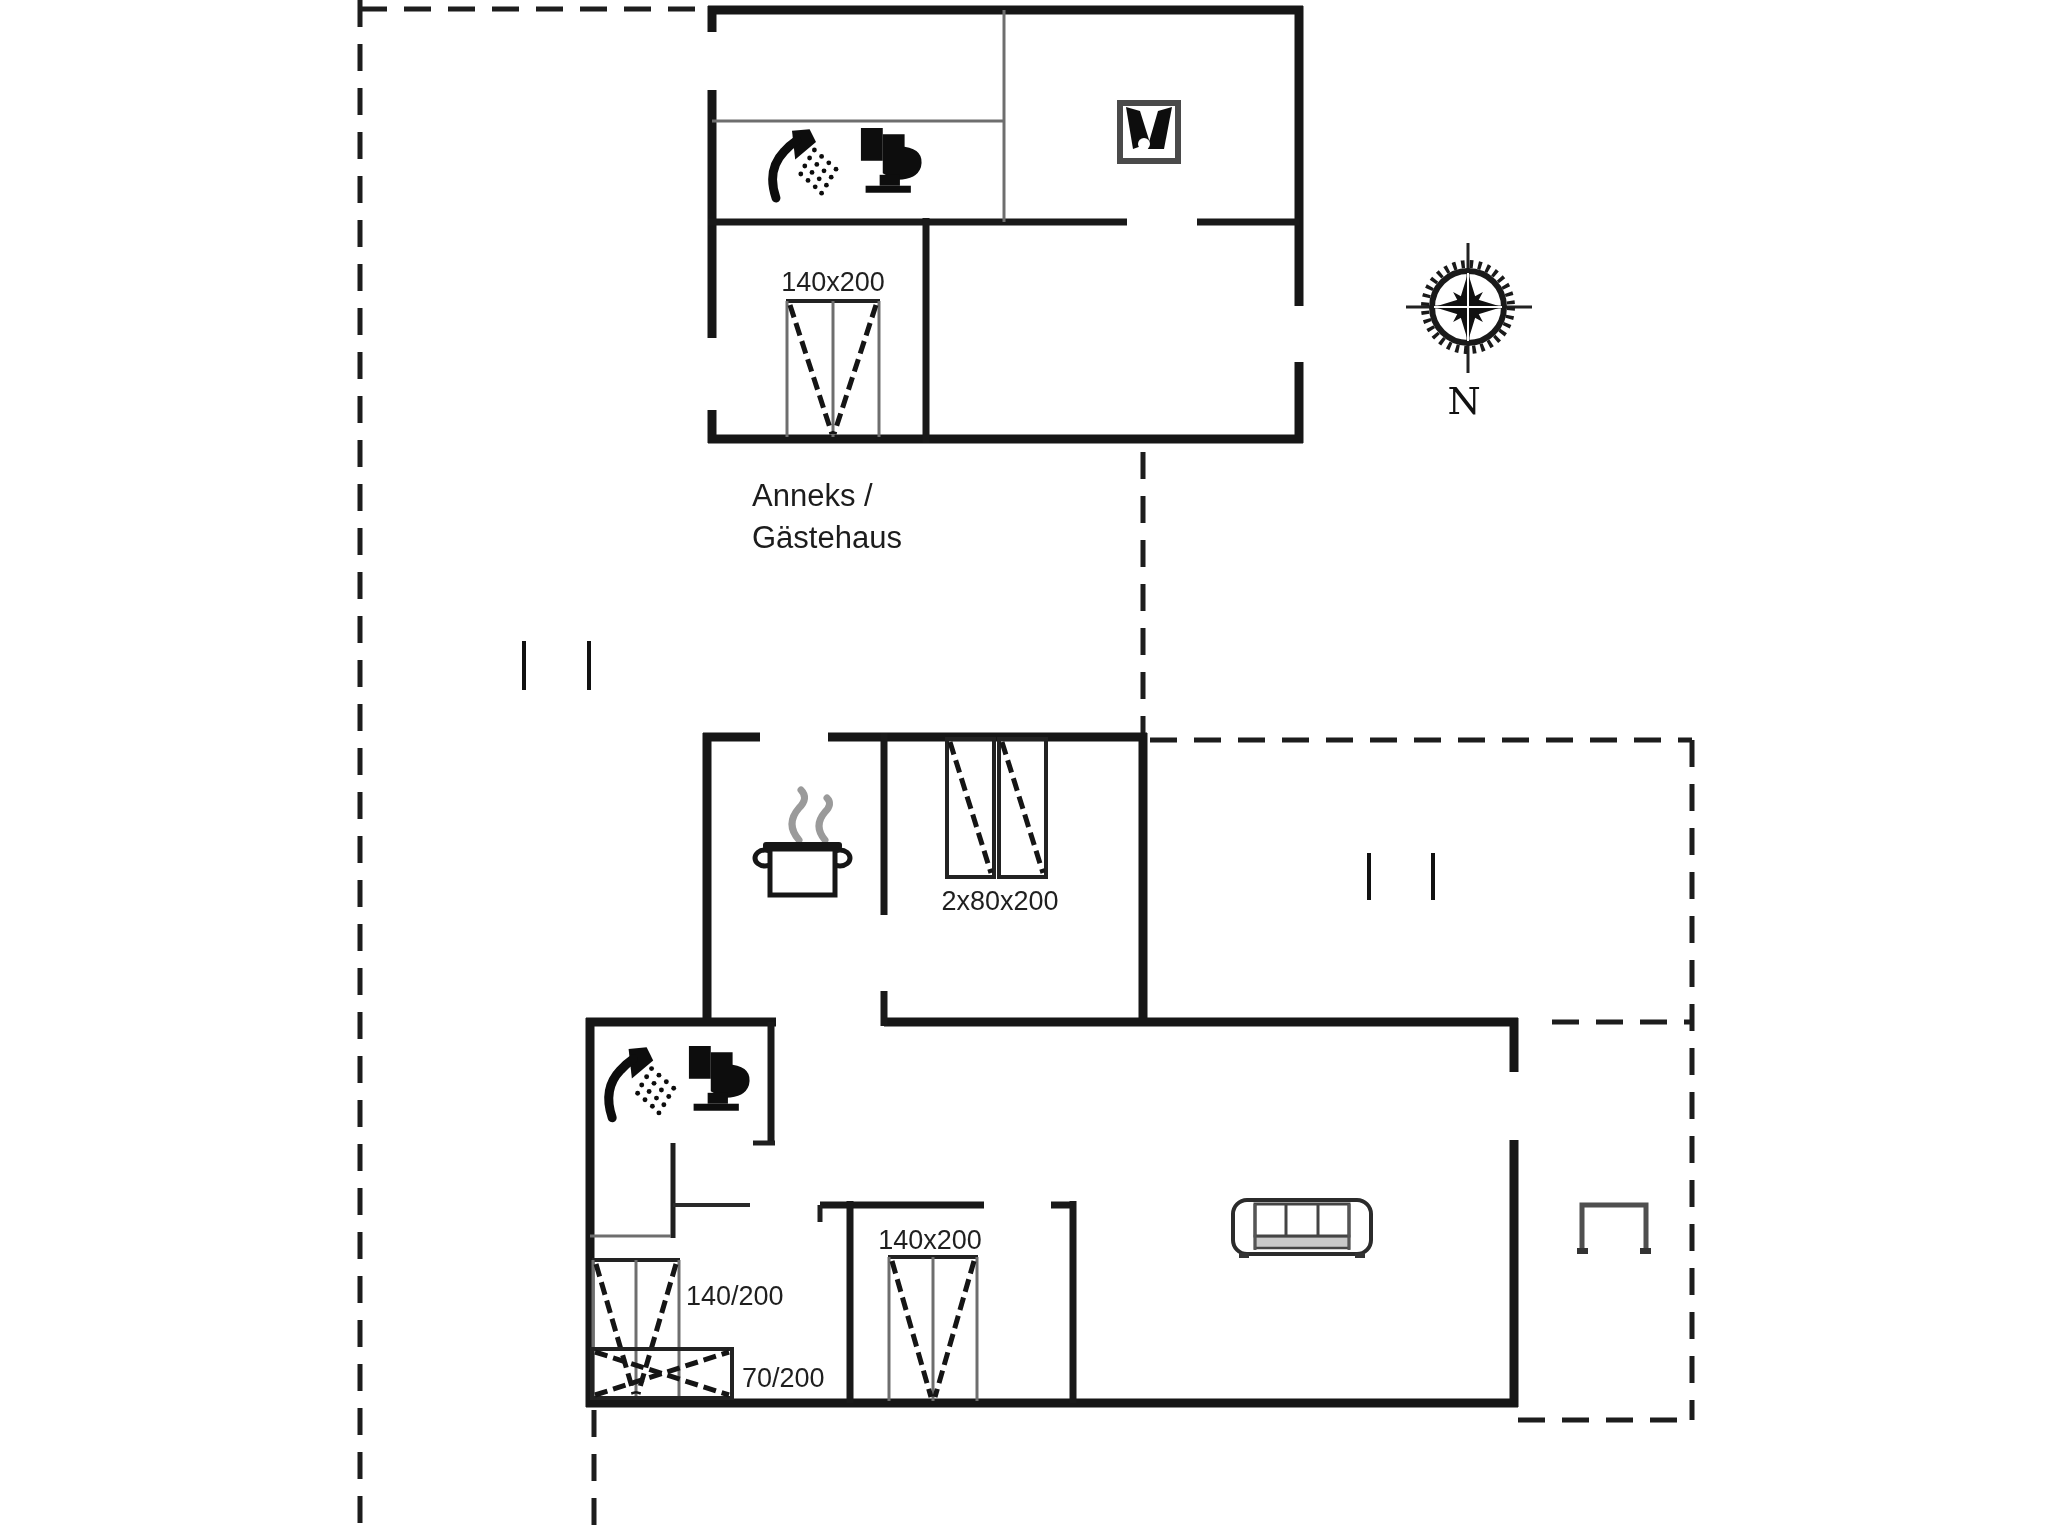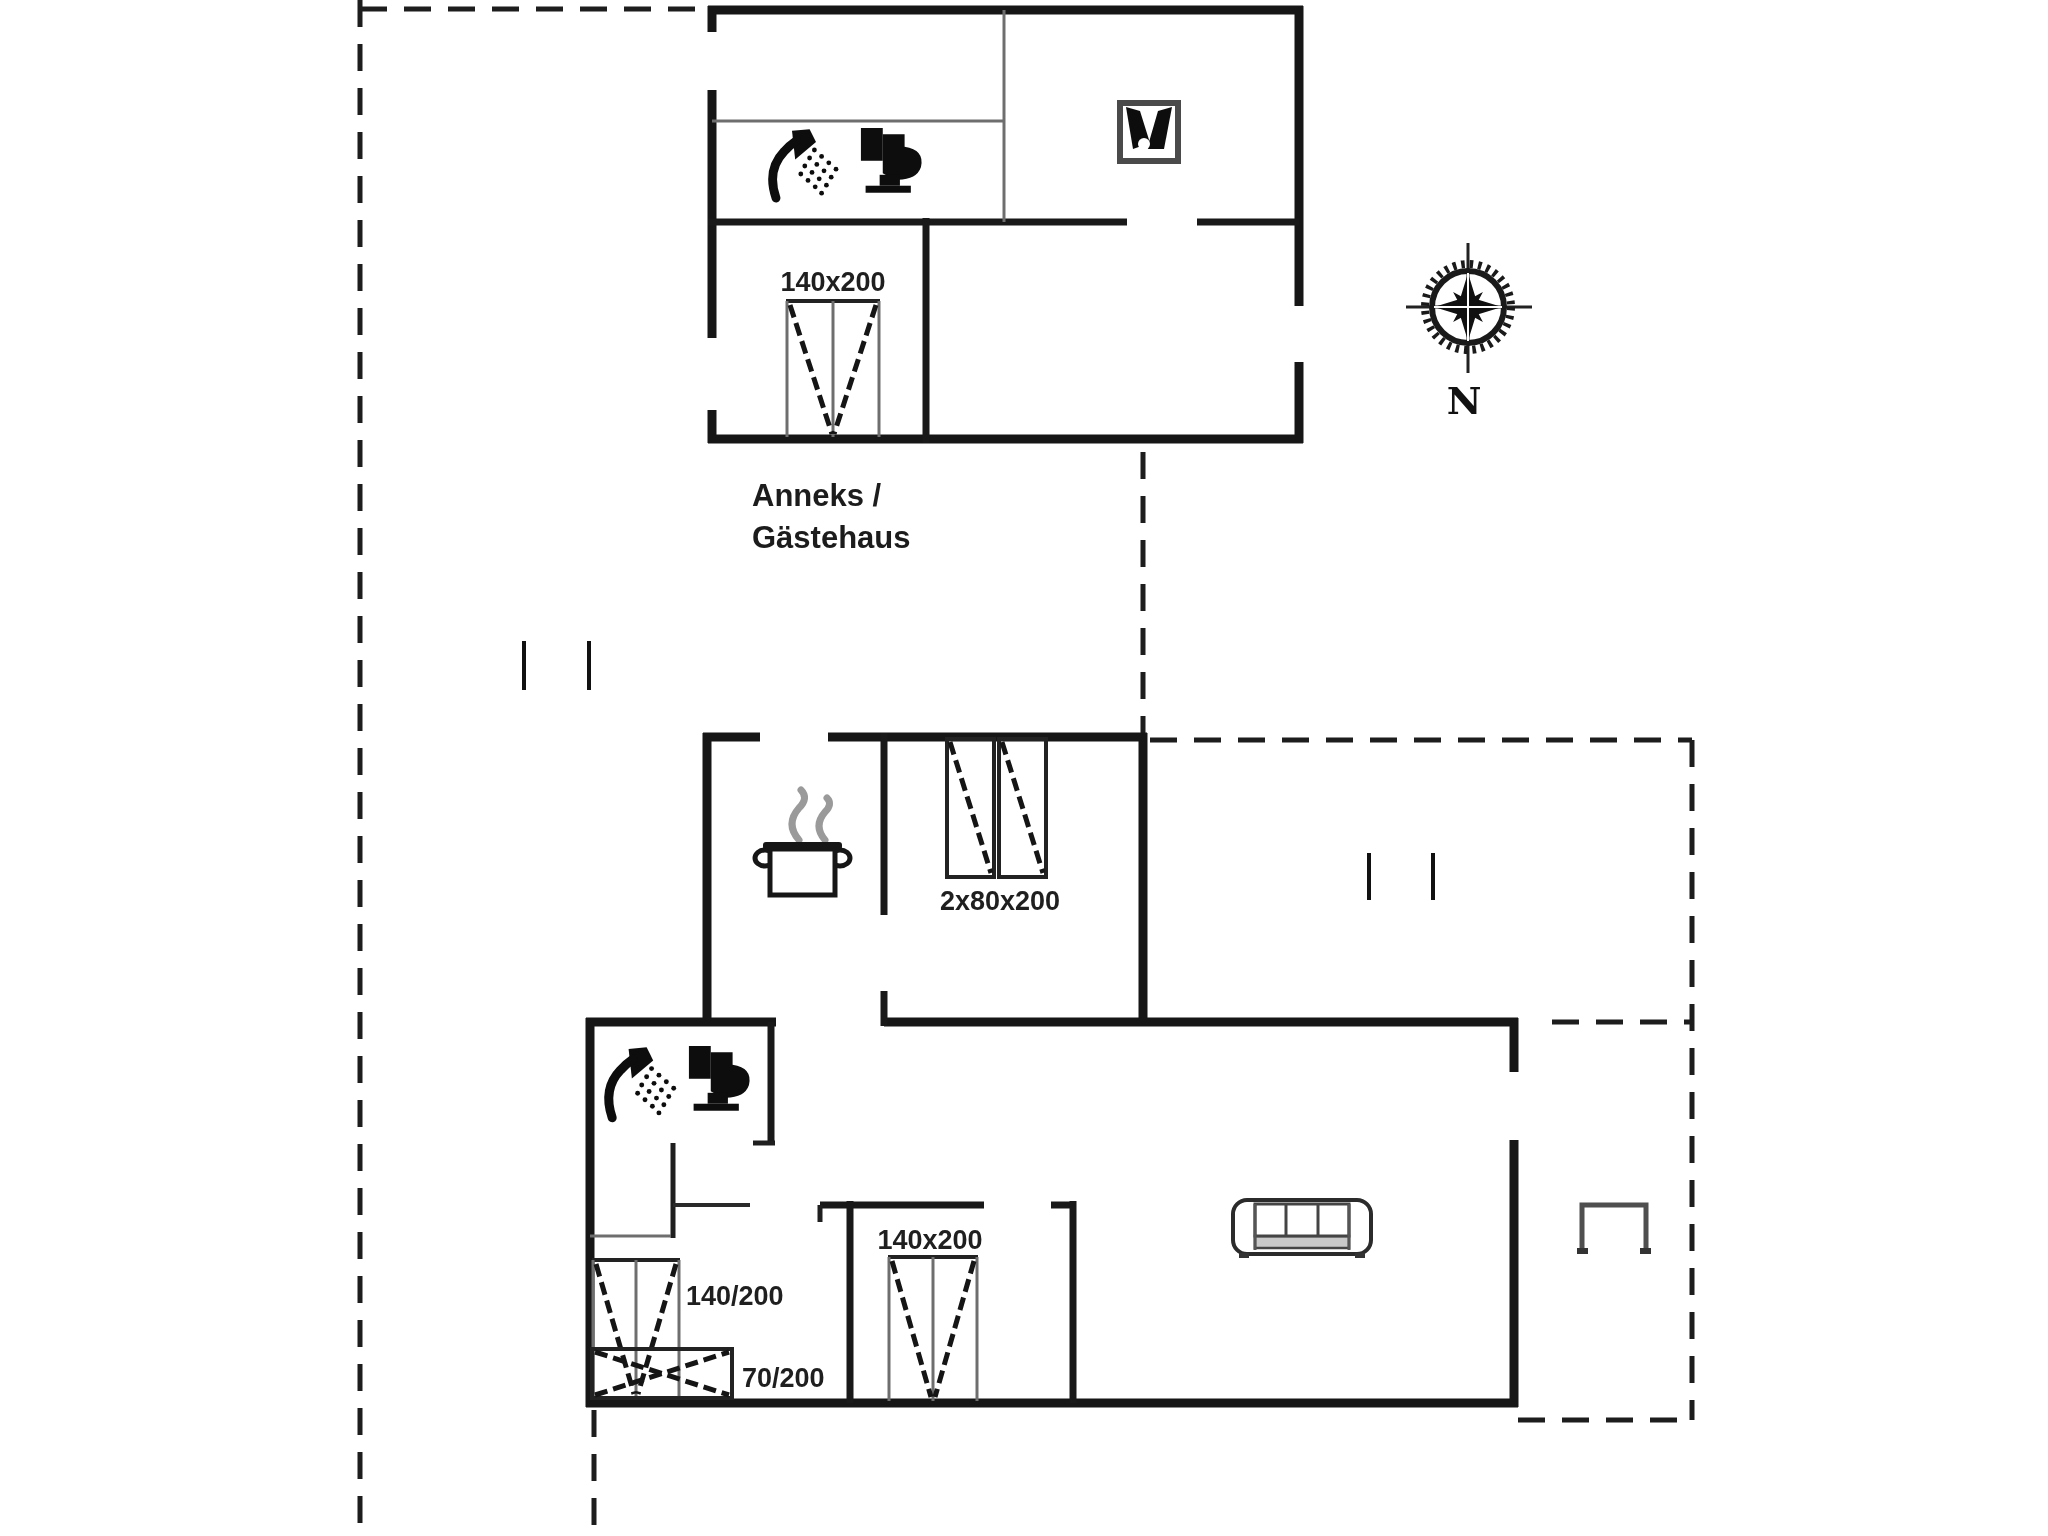--- a/index.html
+++ b/index.html
@@ -1,17 +1,17 @@
 <!DOCTYPE html>
 <html><head>
 <meta charset="utf-8">
 <style>
   html,body{margin:0;padding:0;background:#ffffff;}
   .plan-wrap{position:relative;width:1696px;height:1536px;background:#ffffff;overflow:hidden;
-             font-family:"Liberation Sans", sans-serif;font-weight:bold;}
+             font-family:"Liberation Sans", sans-serif;}
   svg{position:absolute;left:0;top:0;}
   
   .w9{stroke:#161616;stroke-width:9;fill:none;}
   .w7{stroke:#191919;stroke-width:7;fill:none;}
   .w5{stroke:#1f1f1f;stroke-width:5;fill:none;}
   .w4{stroke:#2a2a2a;stroke-width:4;fill:none;}
   .thin{stroke:#6e6e6e;stroke-width:3;fill:none;}
   .dash{stroke:#1d1d1d;stroke-width:5;fill:none;stroke-dasharray:27 17;}
   .tick{stroke:#111;stroke-width:4;fill:none;}
   .diag{stroke:#151515;stroke-width:5;fill:none;stroke-dasharray:13 6;}

